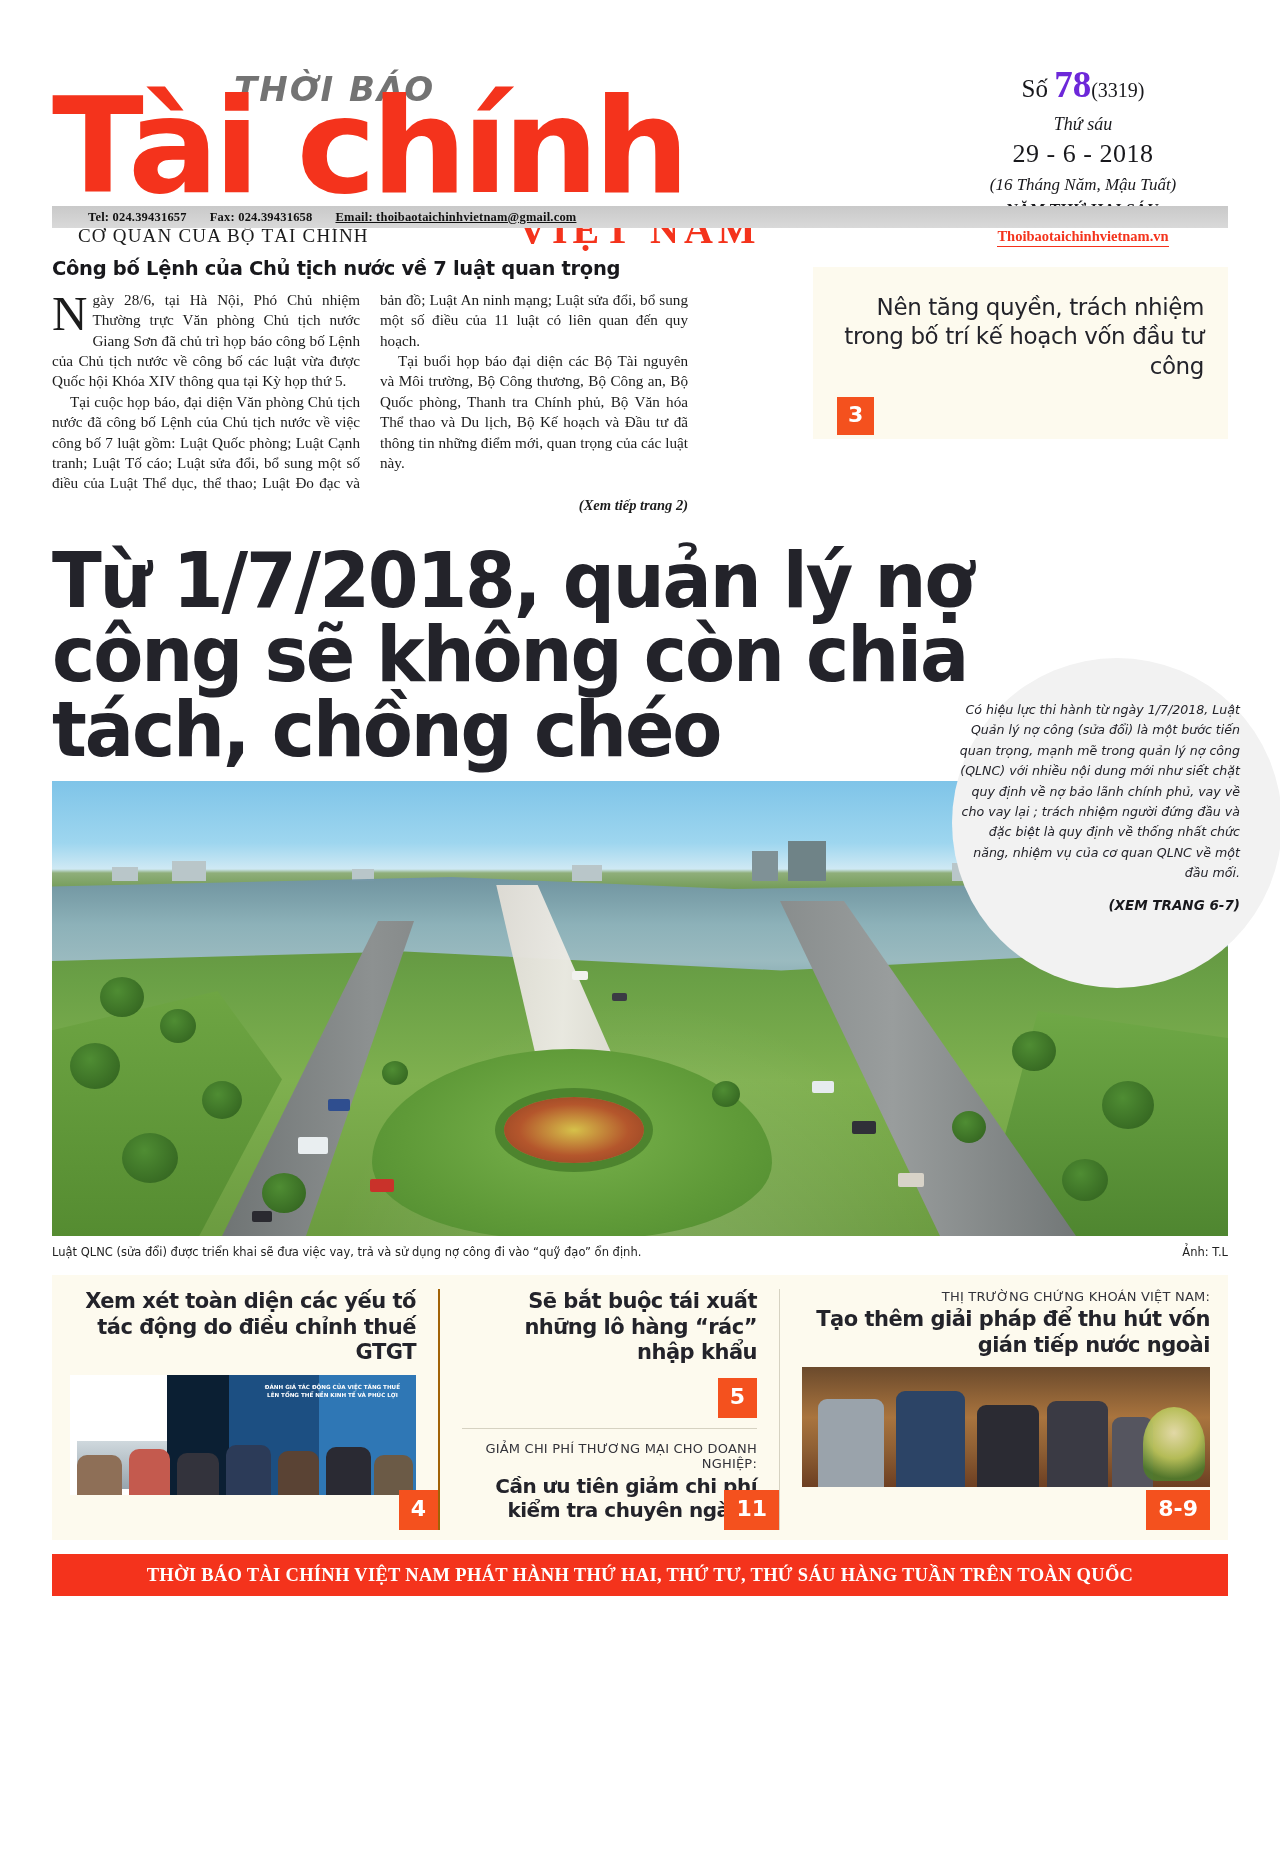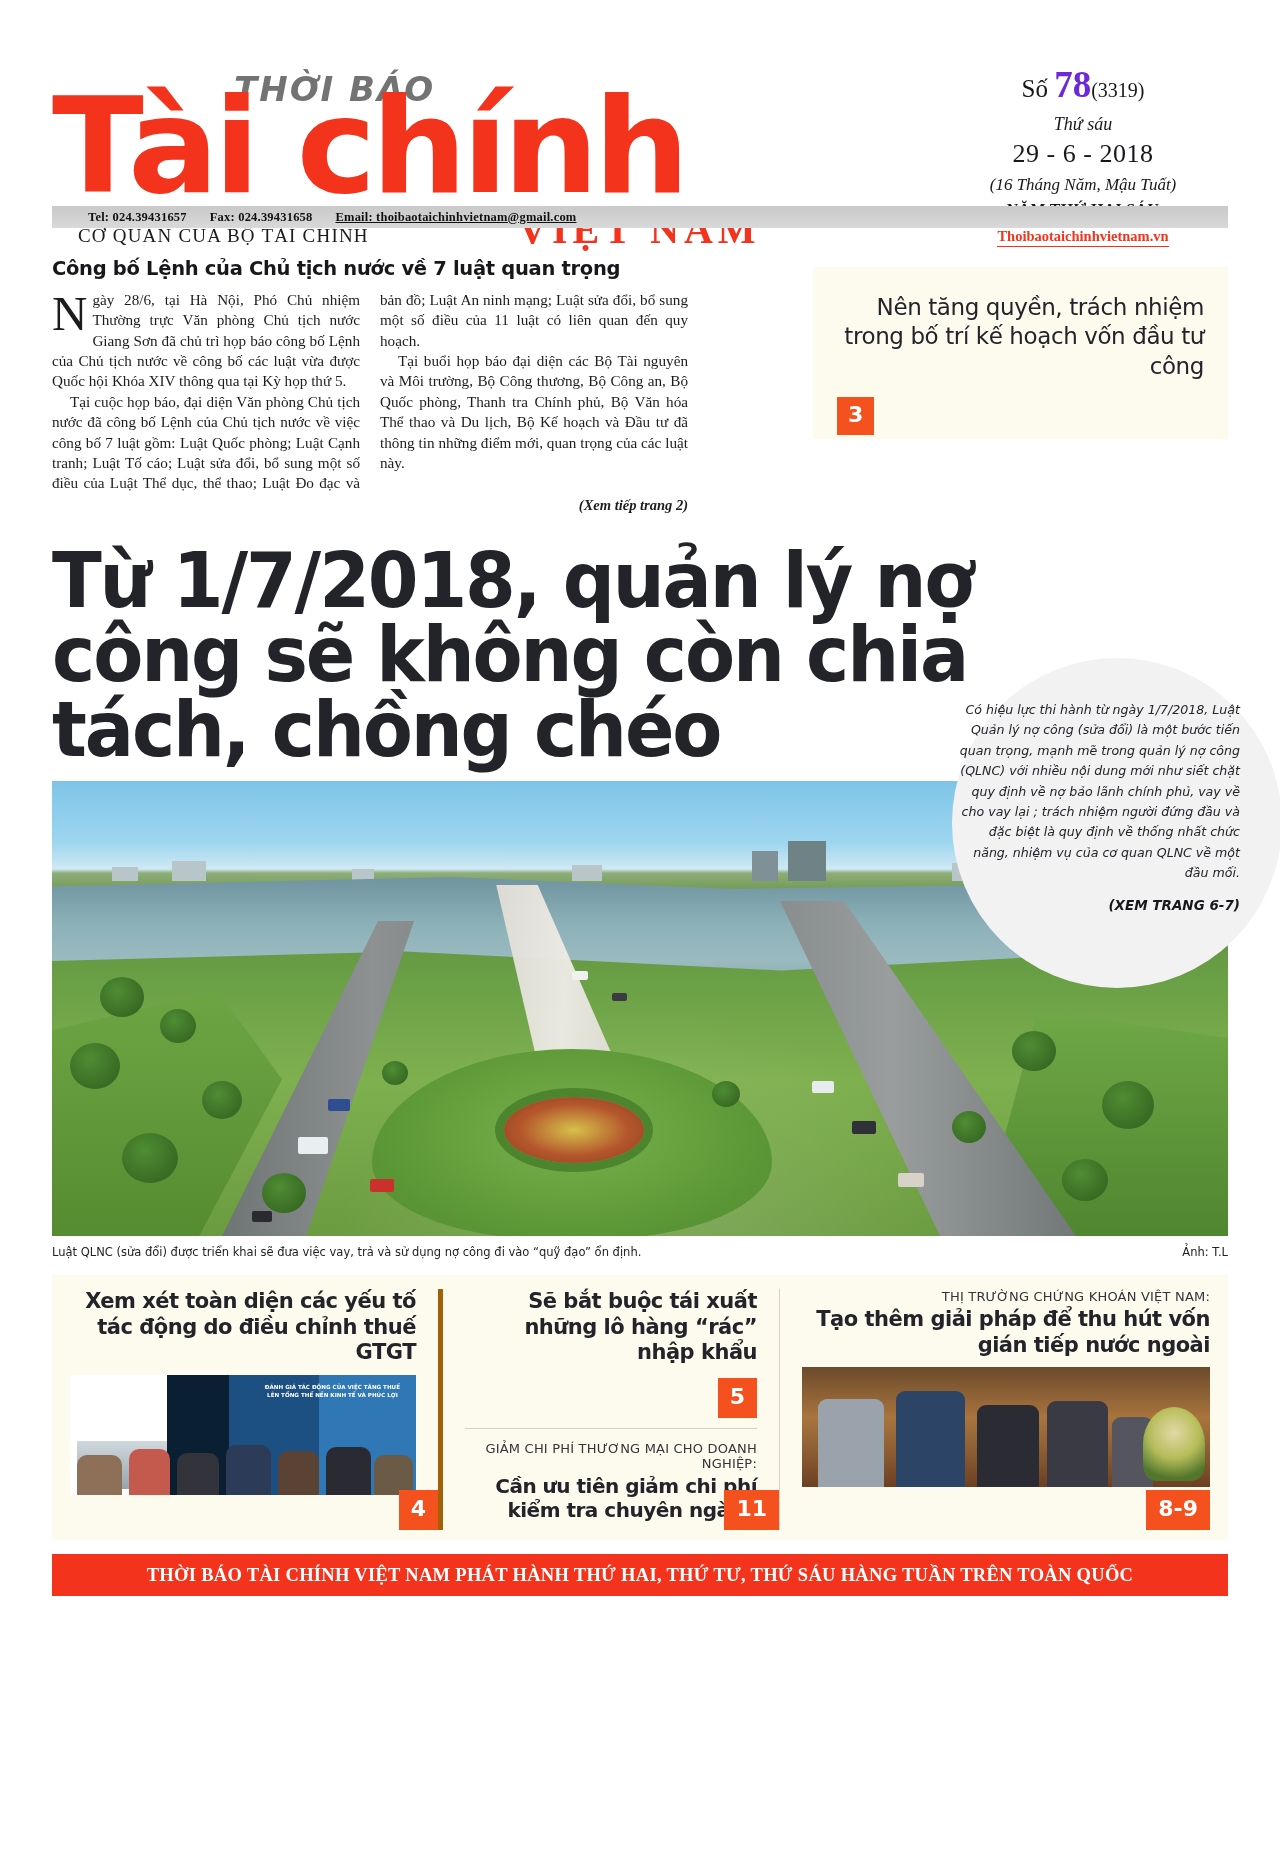--- a/index.html
+++ b/index.html
@@ -346,21 +346,21 @@
     margin-top:16px;
     background:#fdfaee;
     width:1176px;
     height:265px;
     display:flex;
     box-sizing:border-box;
     padding:14px 18px 10px 18px;
   }
   .bcol{ box-sizing:border-box; position:relative;}
   .bcol.c1{ width:368px; padding-right:22px; }
-  .bcol.c2{ width:342px; padding:0 22px; border-left:5px solid #a16207; border-right:1px solid #d6d2c2;}
+  .bcol.c2{ width:342px; padding:0 22px; border-left:2px solid #a16207; border-right:1px solid #d6d2c2;}
   .bcol.c3{ width:430px; padding-left:22px; }
   .b-title{
     font-family:"DejaVu Sans", sans-serif;
     font-weight:bold;
     font-size:21px;
     line-height:1.22;
     text-align:right;
     color:#23232a;
     letter-spacing:-.5px;
   }

